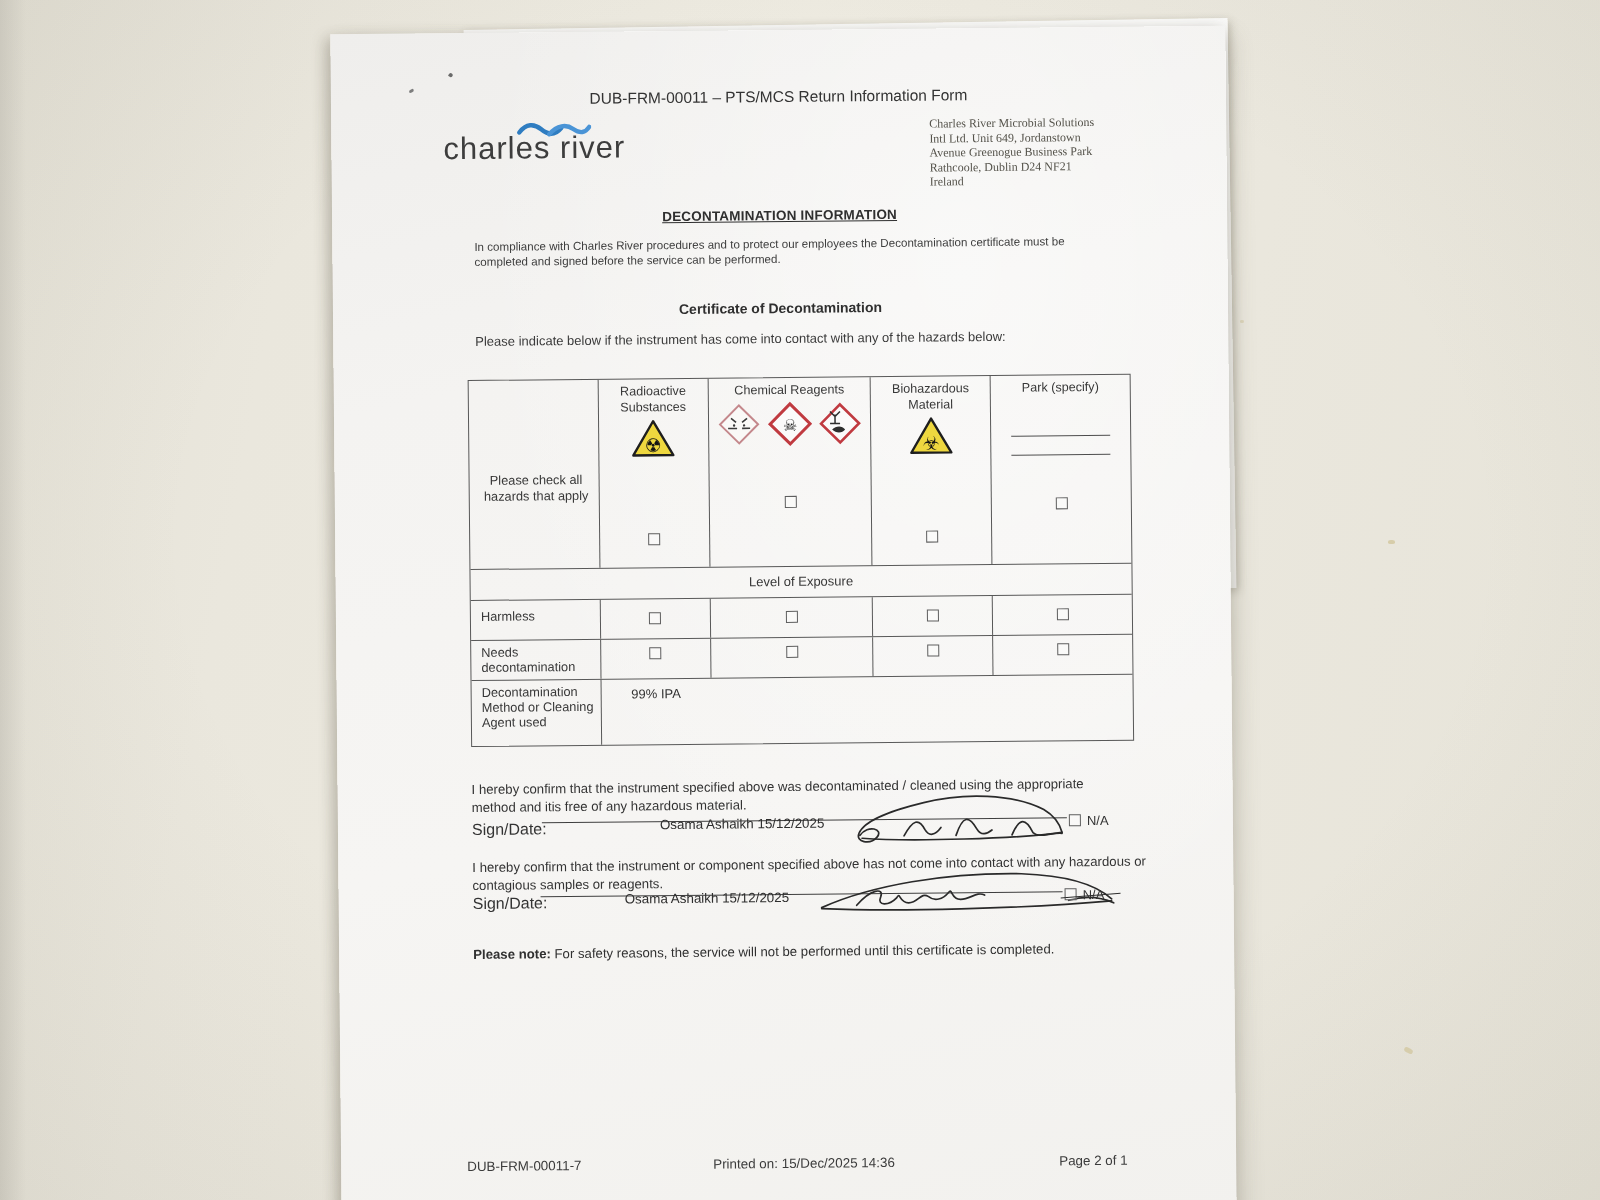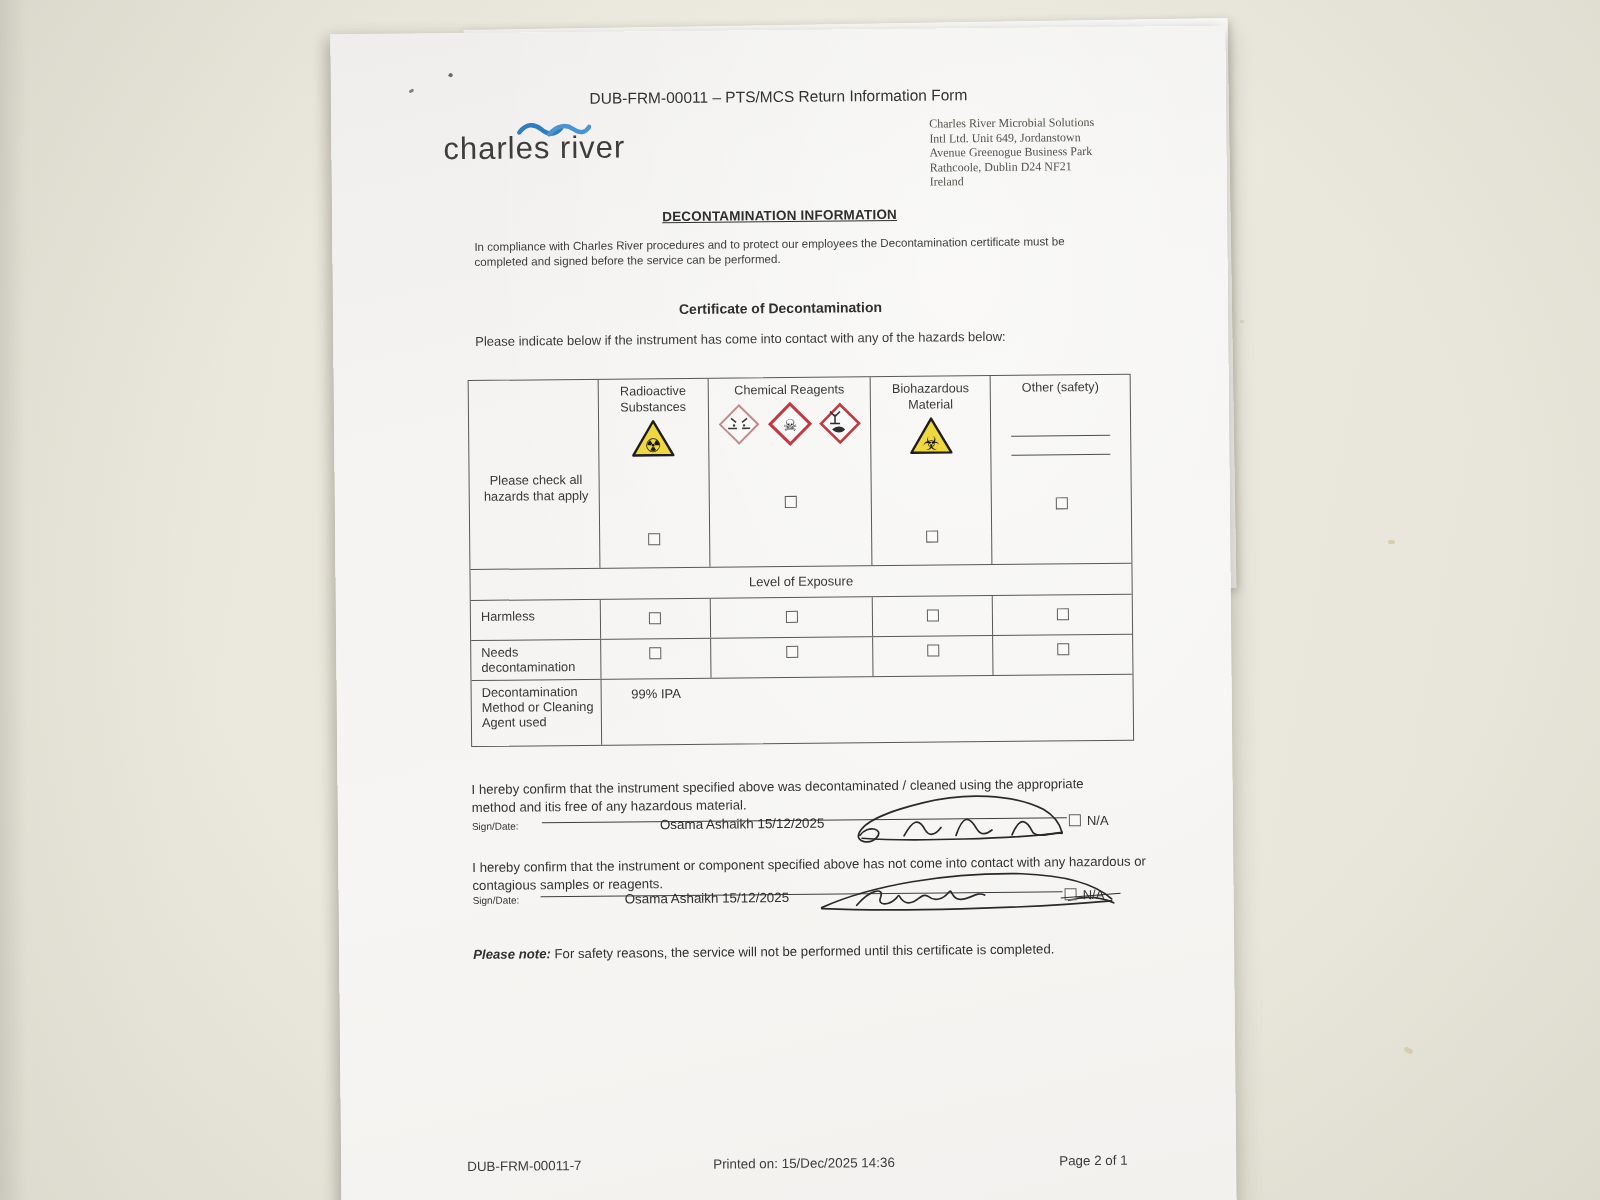--- a/index.html
+++ b/index.html
@@ -65,29 +65,29 @@
   .cbx.abs{position:absolute;left:50%;margin-left:-6px;}
   .cbx-mid{position:absolute;left:50%;margin-left:-6px;top:13px;}
   .otherline{position:absolute;left:20px;width:99px;border-bottom:1.3px solid #4d4d4d;}
   .method-val{padding:7px 0 0 30px;font-size:13px;color:#333;}
   .iconwrap{display:flex;justify-content:center;margin-top:2px;}
 
   
   .confirm{font-size:13.2px;line-height:17.5px;color:#333;}
   .p1{left:134px;top:748px;width:628px;}
   .p2{left:134px;top:826px;width:676px;}
-  .signlabel{font-size:10px;color:#333;}
+  .signlabel{font-size:16px;color:#333;}
   .sigline{border-bottom:1.4px solid #3e3e3e;position:absolute;}
   .signame{font-size:13.4px;color:#2e2e2e;}
   .nalabel{font-size:13px;color:#333;}
   .sig-svg{position:absolute;pointer-events:none;}
   .na-strike{position:absolute;width:60px;border-top:1.5px solid #2c2c2c;transform:rotate(-4deg);}
 
   .note-line{left:134px;top:914px;width:680px;font-size:13.2px;color:#303030;}
-  .note-bold{font-weight:bold;font-style:italic;}
+  .note-bold{font-weight:bold;}
 
   .footer-item{top:1126px;font-size:13.4px;color:#3c3c3c;}
   .f1{left:126px;} .f2{left:372px;} .f3{left:718px;}
 
   .penmark1{left:118px;top:40px;width:4px;height:4px;background:#6a6a6a;border-radius:50% 50% 60% 20%;transform:rotate(40deg);}
   .penmark2{left:78px;top:56px;width:5px;height:3px;background:#7d7d7d;border-radius:60% 20% 50% 50%;transform:rotate(-25deg);}
 </style>
 </head>
 <body>
 
@@ -167,21 +167,21 @@
         <div class="hazlabel">Biohazardous Material</div>
         <div class="iconwrap">
           <svg width="46" height="42" viewBox="0 0 46 42">
             <path d="M23,4 L43,38 L3,38 Z" fill="#eed73f" stroke="#1e1e1e" stroke-width="2.4" stroke-linejoin="round"></path>
             <text x="23" y="35" font-size="19" text-anchor="middle" fill="#141414" font-family="DejaVu Sans">☣</text>
           </svg>
         </div>
         <span class="cbx abs" style="top:154px;"></span>
       </div>
       <div class="cell c4">
-        <div class="hazlabel">Other (safety)</div>
+        <div class="hazlabel">Park (specify)</div>
         <div class="otherline" style="top:60px;"></div>
         <div class="otherline" style="top:79px;"></div>
         <span class="cbx abs" style="top:122px;"></span>
       </div>
     </div>
 
     <div class="row-exp">Level of Exposure</div>
 
     <div class="trow row-h">
       <div class="cell c0">

